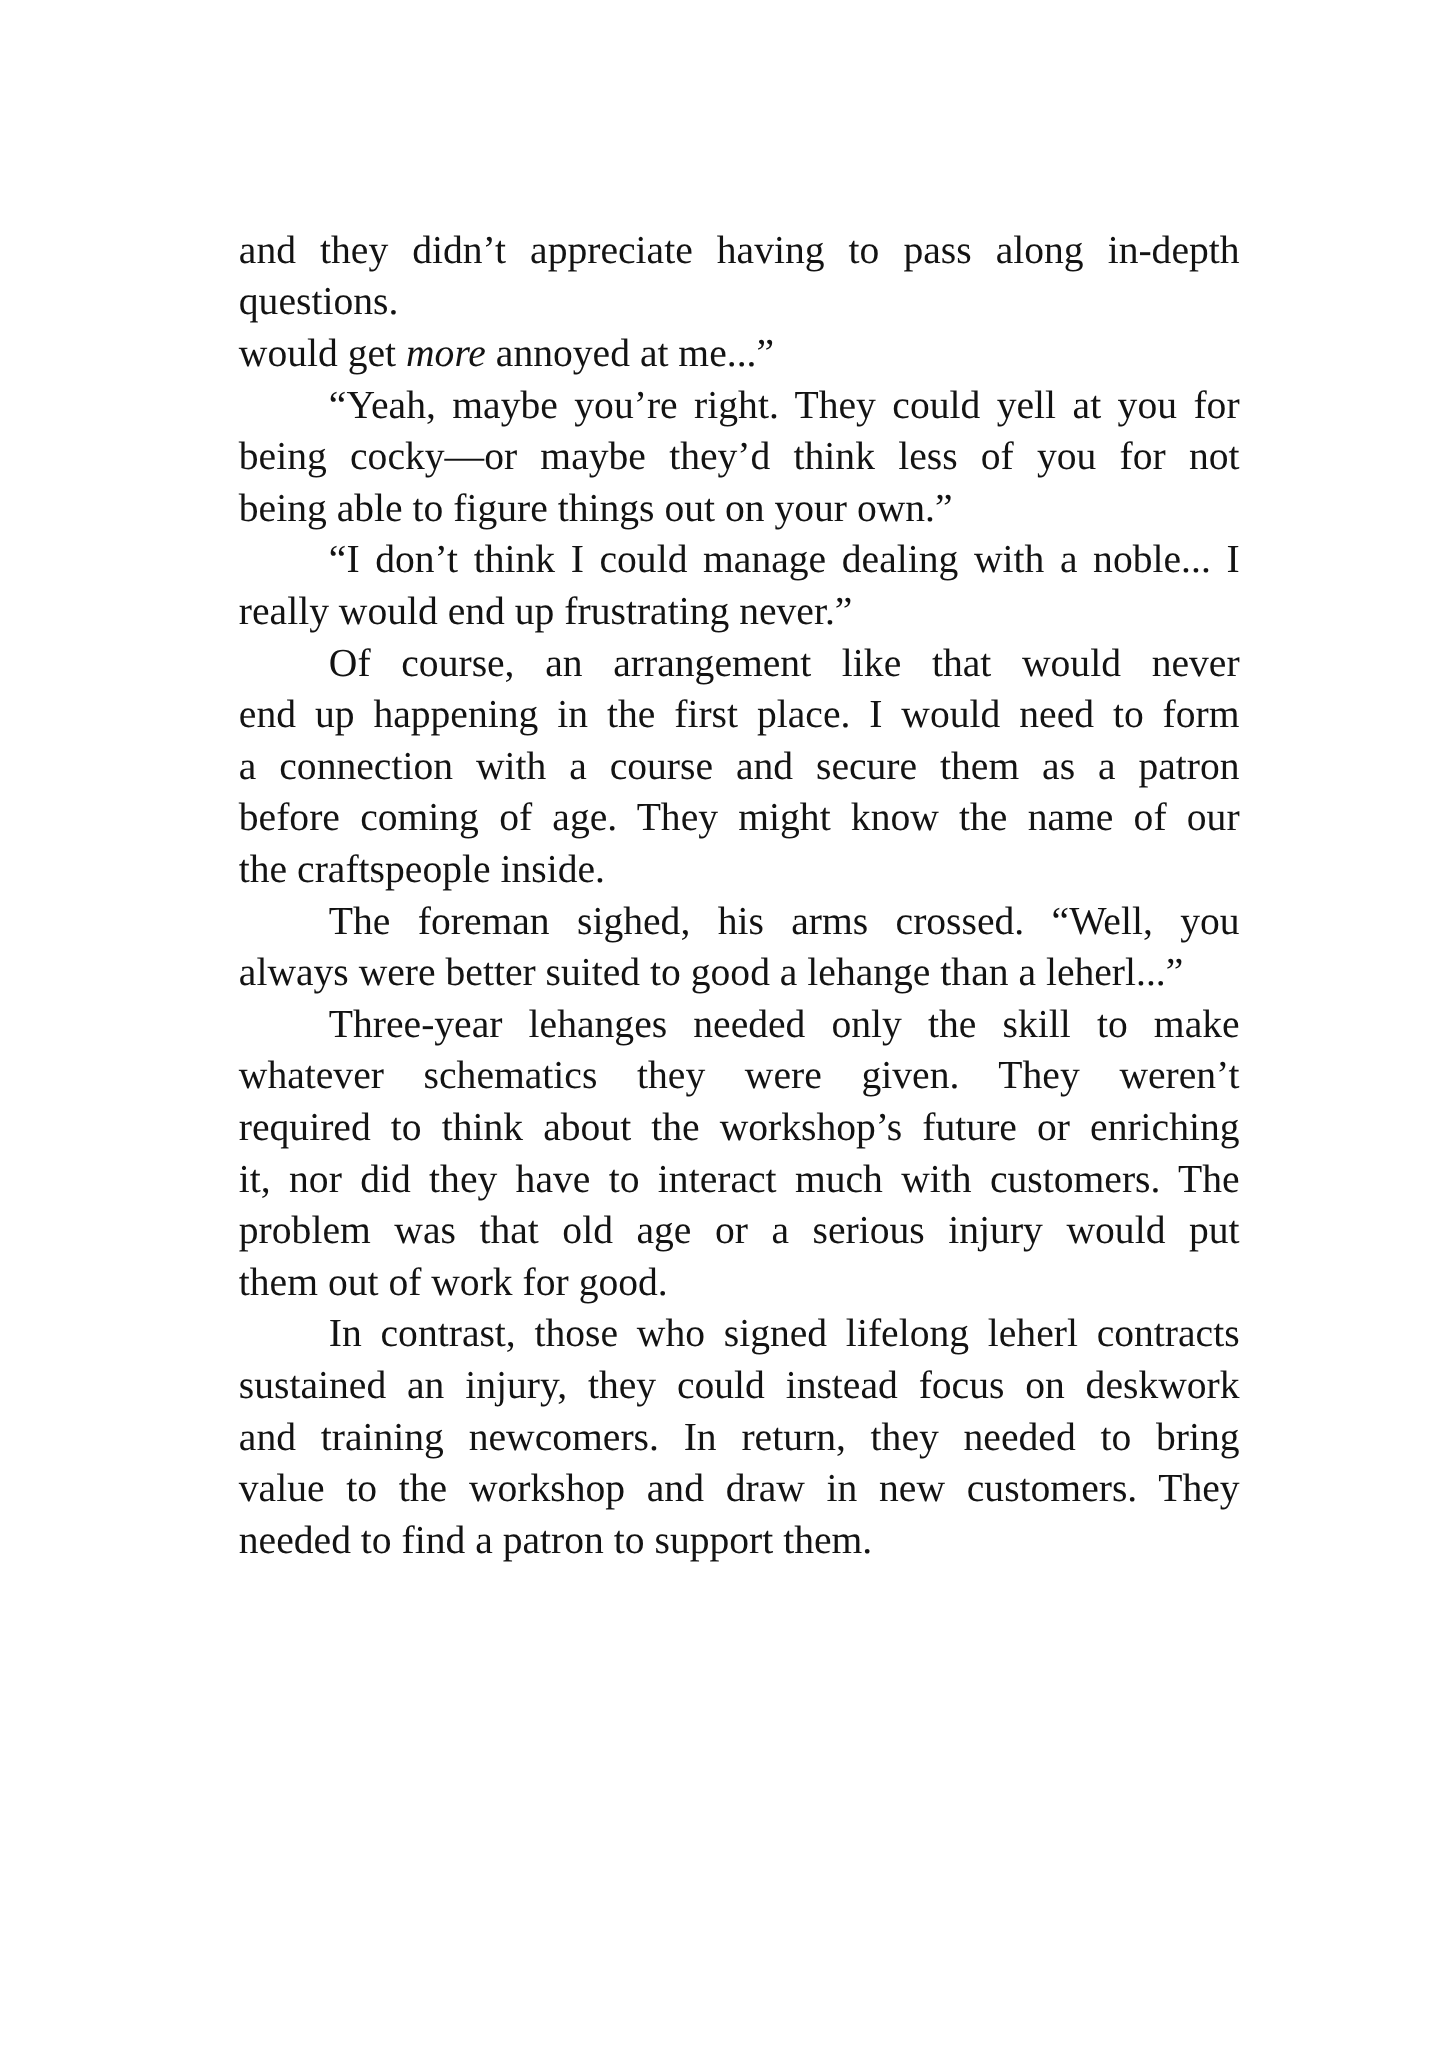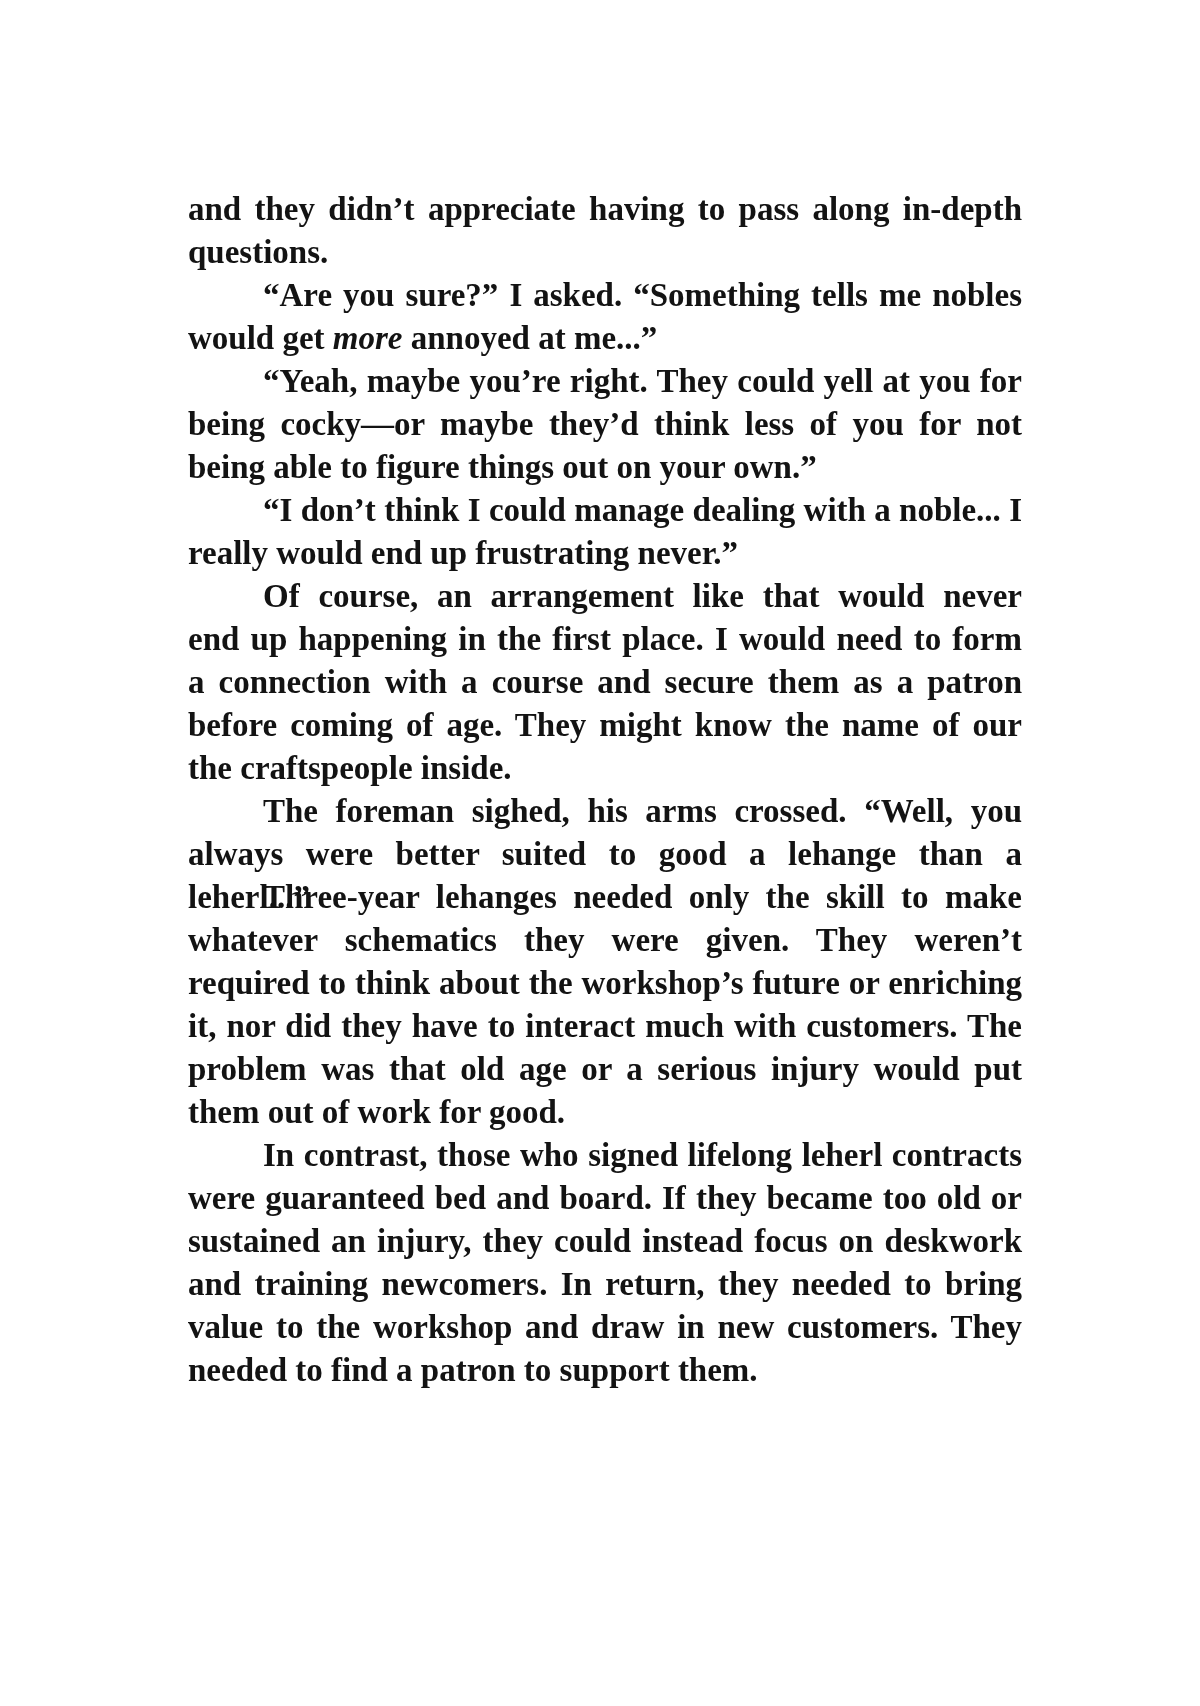--- a/index.html
+++ b/index.html
@@ -13,25 +13,24 @@
   .page {
     position: relative;
     width: 1200px;
     height: 1706px;
     background: #ffffff;
     font-family: "Liberation Serif", "DejaVu Serif", serif;
     color: #131313;
   }
   .text-block {
     position: absolute;
-    left: 188px;
+    left: 199px;
     top: 188px;
     width: 834px;
     font-size: 33px;
-    font-weight: bold;
   }
   .para { margin: 0; padding: 0; }
   .line {
     line-height: 43px;
     height: 43px;
     white-space: normal;
     text-align: justify;
     text-align-last: justify;
     -moz-text-align-last: justify;
   }
@@ -45,21 +44,20 @@
 </head>
 <body>
 
 <div class="page">
   <main class="text-block" style="color: rgb(19, 19, 19);">
       <div class="para">
         <div class="line"><span>and they didn’t appreciate having to pass along in-depth</span></div>
         <div class="line last"><span>questions.</span></div>
       </div>
       <div class="para">
-        <div class="line first-indent"><span>“Are you sure?” I asked. “Something tells me nobles</span></div>
         <div class="line last"><span>would get </span><em>more</em><span> annoyed at me...”</span></div>
       </div>
       <div class="para">
         <div class="line first-indent"><span>“Yeah, maybe you’re right. They could yell at you for</span></div>
         <div class="line"><span>being cocky—or maybe they’d think less of you for not</span></div>
         <div class="line last"><span>being able to figure things out on your own.”</span></div>
       </div>
       <div class="para">
         <div class="line first-indent"><span>“I don’t think I could manage dealing with a noble... I</span></div>
         <div class="line last"><span>really would end up frustrating never.”</span></div>
@@ -78,20 +76,19 @@
       <div class="para">
         <div class="line first-indent"><span>Three-year lehanges needed only the skill to make</span></div>
         <div class="line"><span>whatever schematics they were given. They weren’t</span></div>
         <div class="line"><span>required to think about the workshop’s future or enriching</span></div>
         <div class="line"><span>it, nor did they have to interact much with customers. The</span></div>
         <div class="line"><span>problem was that old age or a serious injury would put</span></div>
         <div class="line last"><span>them out of work for good.</span></div>
       </div>
       <div class="para">
         <div class="line first-indent"><span>In contrast, those who signed lifelong leherl contracts</span></div>
-        <div class="line"><span>were guaranteed bed and board. If they became too old or</span></div>
         <div class="line"><span>sustained an injury, they could instead focus on deskwork</span></div>
         <div class="line"><span>and training newcomers. In return, they needed to bring</span></div>
         <div class="line"><span>value to the workshop and draw in new customers. They</span></div>
         <div class="line last"><span>needed to find a patron to support them.</span></div>
       </div>
     </main>
 </div>
 
 </body></html>

